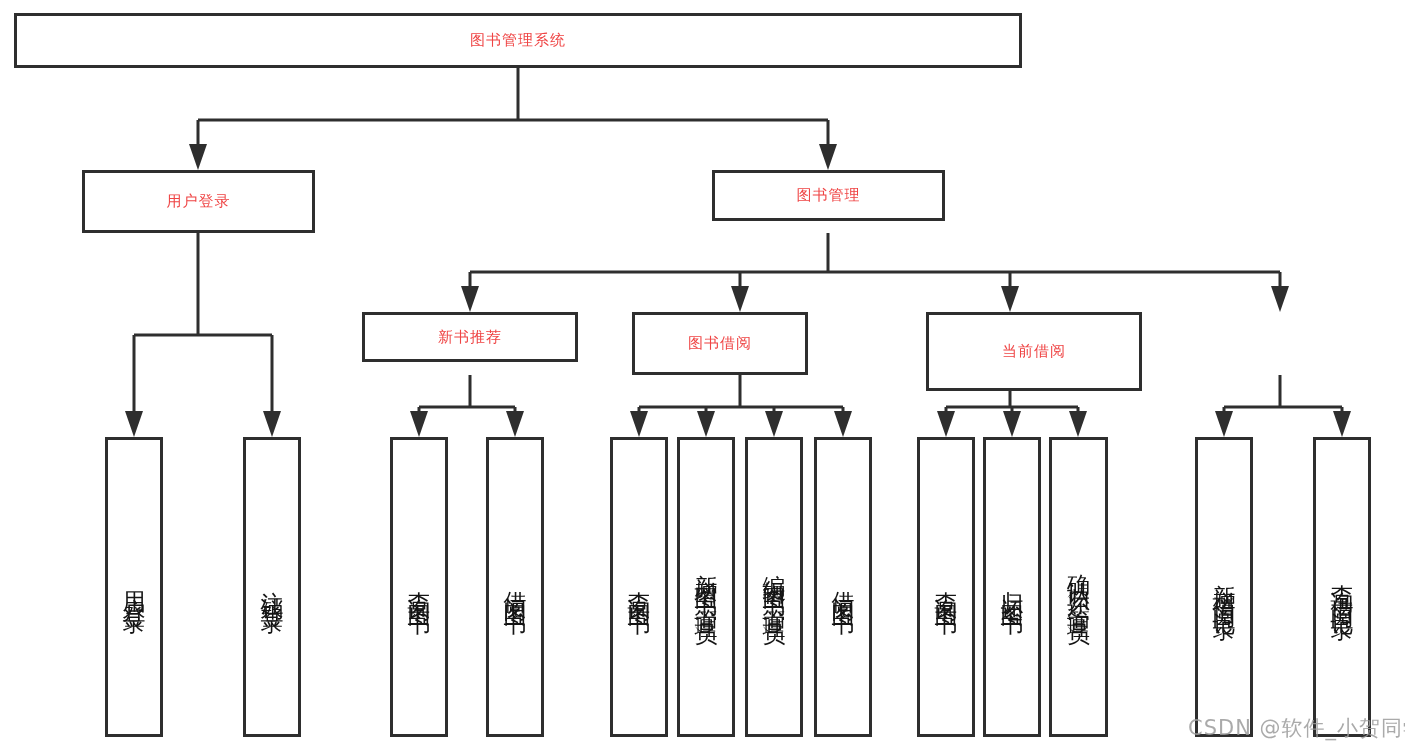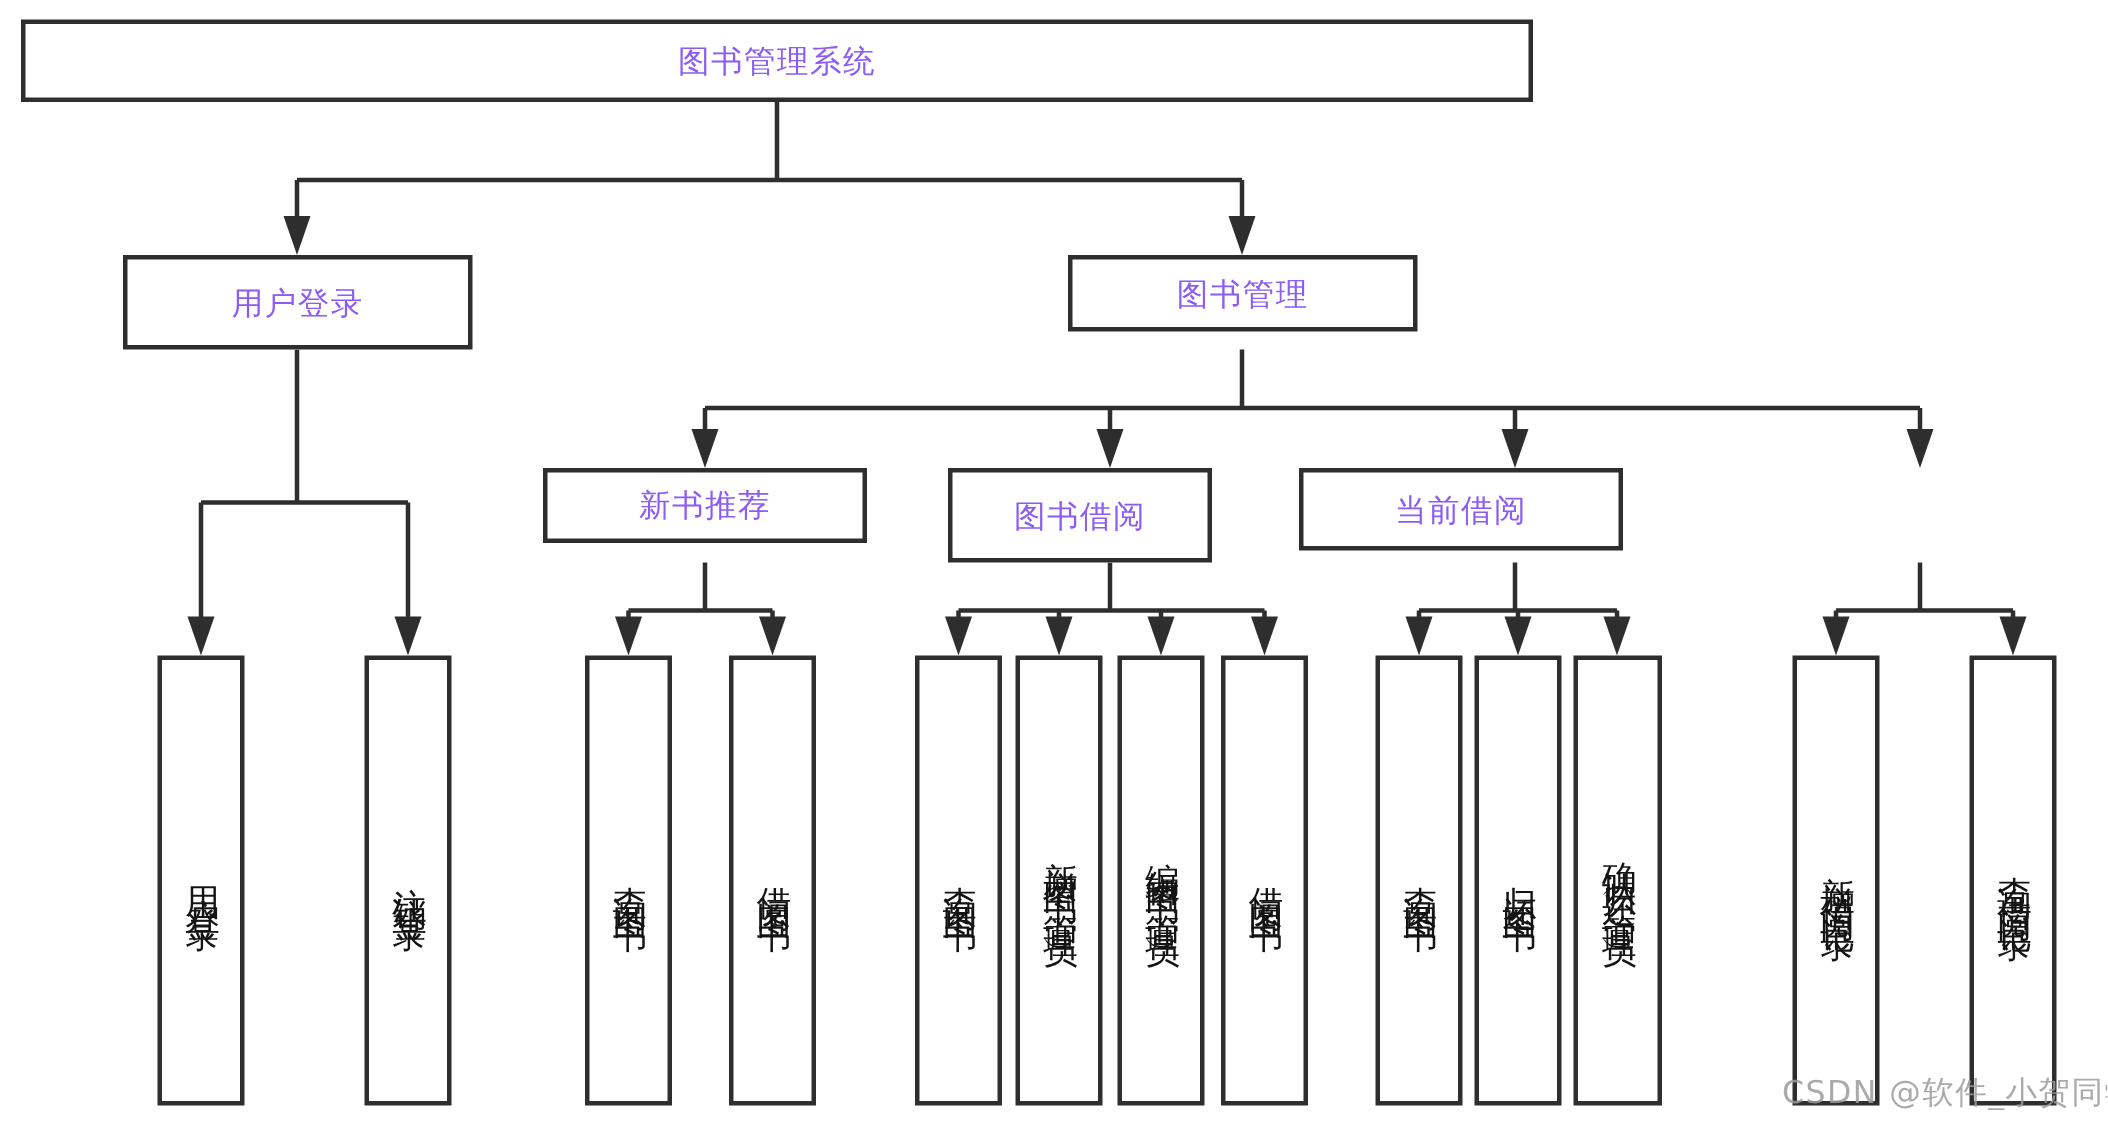--- a/index.html
+++ b/index.html
@@ -4,21 +4,21 @@
 <style>
   html,body{margin:0;padding:0;background:#ffffff;}
   body{font-family:"DejaVu Sans","Liberation Sans",sans-serif;}
   #canvas{position:relative;width:1405px;height:747px;background:#ffffff;overflow:hidden;}
   #wires{position:absolute;left:0;top:0;width:1405px;height:747px;}
   .hnode{
     position:absolute;
     background:#ffffff;
     border:3px solid #2e2e2e;
     display:flex;align-items:center;justify-content:center;
-    font-size:21px;color:#8b5cf6;letter-spacing:1px;
+    font-size:15px;color:#ef4444;letter-spacing:1px;
     box-sizing:border-box;
   }
   .vnode{
     position:absolute;
     background:#ffffff;
     border:3px solid #2e2e2e;
     display:flex;align-items:center;justify-content:center;
     box-sizing:border-box;
   }
   .vnode span{
@@ -83,21 +83,21 @@
     </g>
   </svg>
 
   <div class="hnode" style="left:14px;top:13px;width:1008px;height:55px;">图书管理系统</div>
 
   <div class="hnode" style="left:82px;top:170px;width:233px;height:63px;">用户登录</div>
   <div class="hnode" style="left:712px;top:170px;width:233px;height:51px;">图书管理</div>
 
   <div class="hnode" style="left:362px;top:312px;width:216px;height:50px;">新书推荐</div>
   <div class="hnode" style="left:632px;top:312px;width:176px;height:63px;">图书借阅</div>
-  <div class="hnode" style="left:866px;top:312px;width:216px;height:55px;">当前借阅</div>
+  <div class="hnode" style="left:926px;top:312px;width:216px;height:79px;">当前借阅</div>
 
   <div class="vnode" style="left:105px;top:437px;width:58px;height:300px;">
     <span>用户登录</span>
   </div>
   <div class="vnode" style="left:243px;top:437px;width:58px;height:300px;">
     <span>注销登录</span>
   </div>
 
   <div class="vnode" style="left:390px;top:437px;width:58px;height:300px;">
     <span>查询图书</span>

